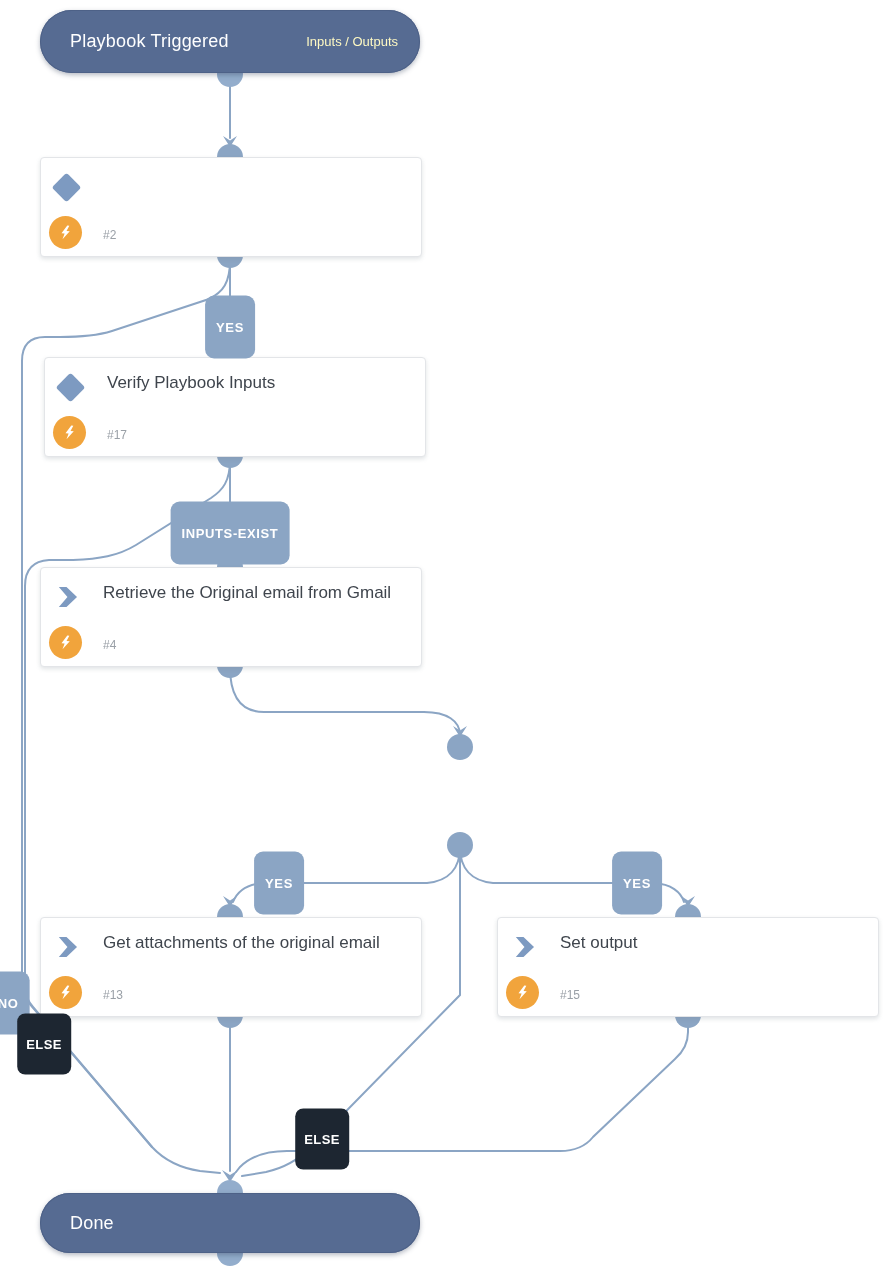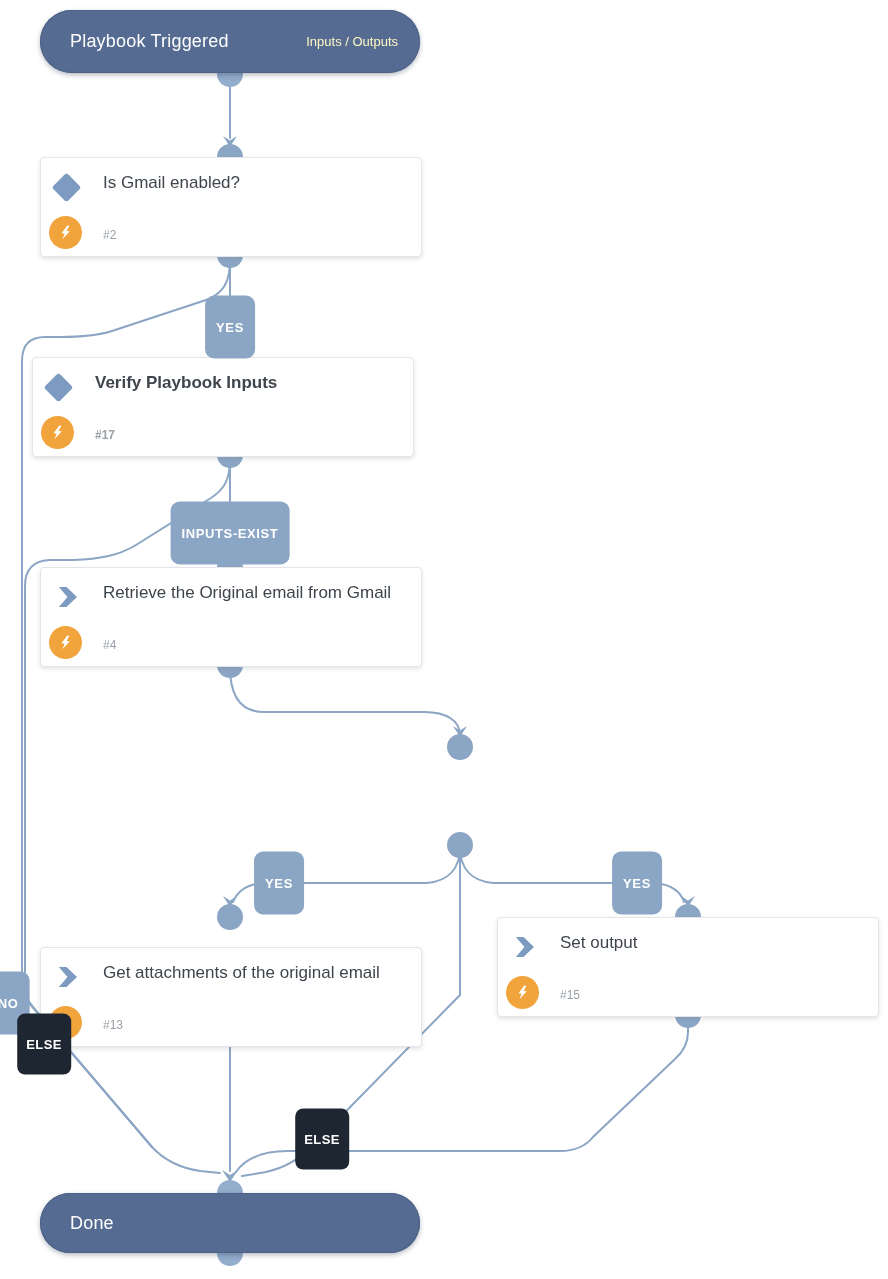--- a/index.html
+++ b/index.html
@@ -98,30 +98,29 @@
     </g>
   </svg>
 
   <div class="pill" id="start-pill">
     <span class="pill-title">Playbook Triggered</span>
     <span class="pill-link">Inputs / Outputs</span>
   </div>
 
   <div class="task" style="left:40px;top:157px;">
     <span class="diamond"></span>
-    <div class="title">Is Gmail enabled?</div>
     <span class="bolt">
       <svg viewBox="0 0 24 24">
           <path d="M13.5 2 L6.5 13.6 h4.4 L8.8 22 L17.8 9.6 h-4.6 L16.4 2 Z" fill="#fff"></path>
         </svg>
     </span>
     <div class="num">#2</div>
   </div>
 
-  <div class="task" style="left:32px;top:357px;font-weight:bold;">
+  <div class="task" style="left:44px;top:357px;">
     <span class="diamond"></span>
     <div class="title">Verify Playbook Inputs</div>
     <span class="bolt">
       <svg viewBox="0 0 24 24">
           <path d="M13.5 2 L6.5 13.6 h4.4 L8.8 22 L17.8 9.6 h-4.6 L16.4 2 Z" fill="#fff"></path>
         </svg>
     </span>
     <div class="num">#17</div>
   </div>
 
@@ -132,21 +131,21 @@
     <div class="title">Retrieve the Original email from Gmail</div>
     <span class="bolt">
       <svg viewBox="0 0 24 24">
           <path d="M13.5 2 L6.5 13.6 h4.4 L8.8 22 L17.8 9.6 h-4.6 L16.4 2 Z" fill="#fff"></path>
         </svg>
     </span>
     <div class="num">#4</div>
   </div>
 
 
-  <div class="task" style="left:40px;top:947px;">
+  <div class="task" style="left:40px;top:917px;">
     <svg class="chev" viewBox="0 0 24 23">
       <polygon points="4,1 12,1 23,11.5 12,22 4,22 13,11.5" fill="#7d9ac1"></polygon>
     </svg>
     <div class="title">Get attachments of the original email</div>
     <span class="bolt">
       <svg viewBox="0 0 24 24">
           <path d="M13.5 2 L6.5 13.6 h4.4 L8.8 22 L17.8 9.6 h-4.6 L16.4 2 Z" fill="#fff"></path>
         </svg>
     </span>
     <div class="num">#13</div>

